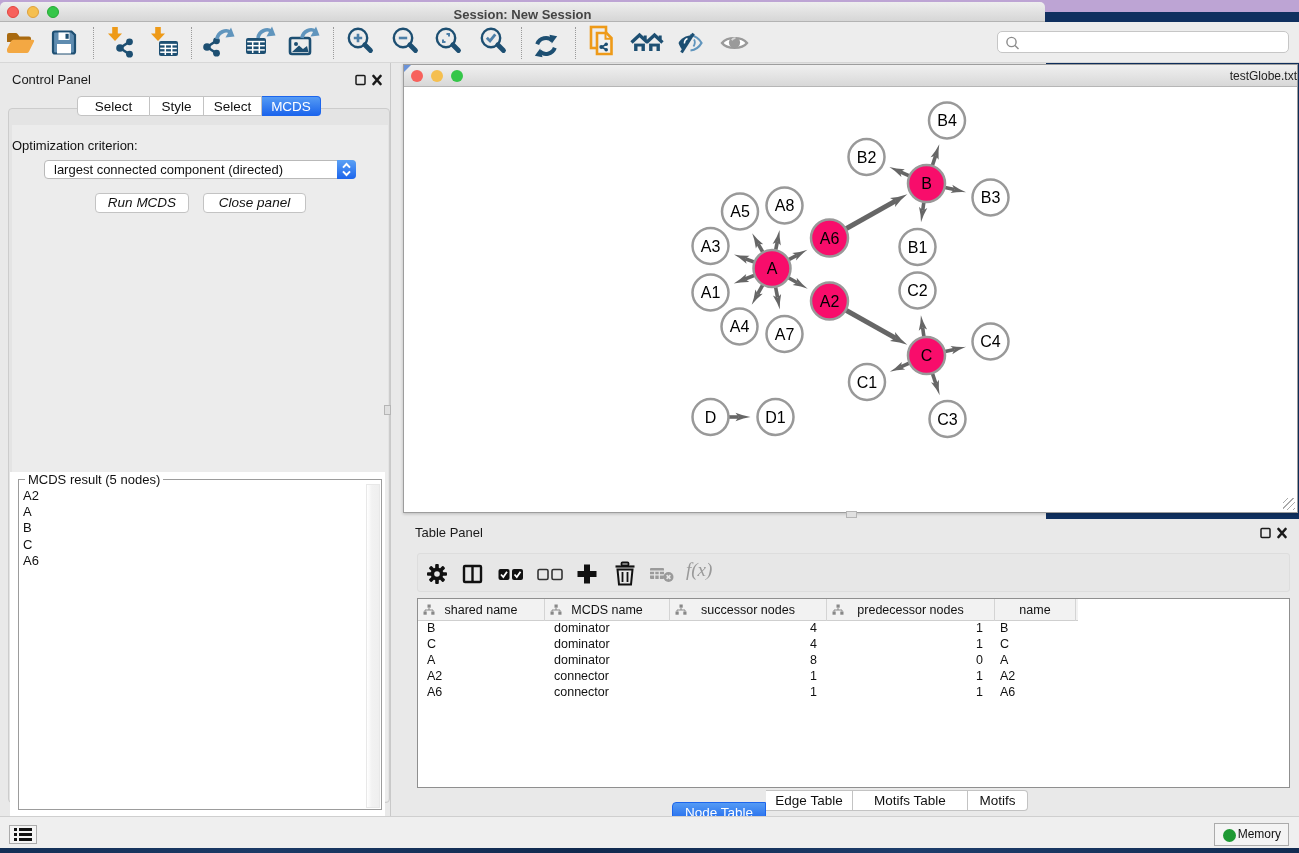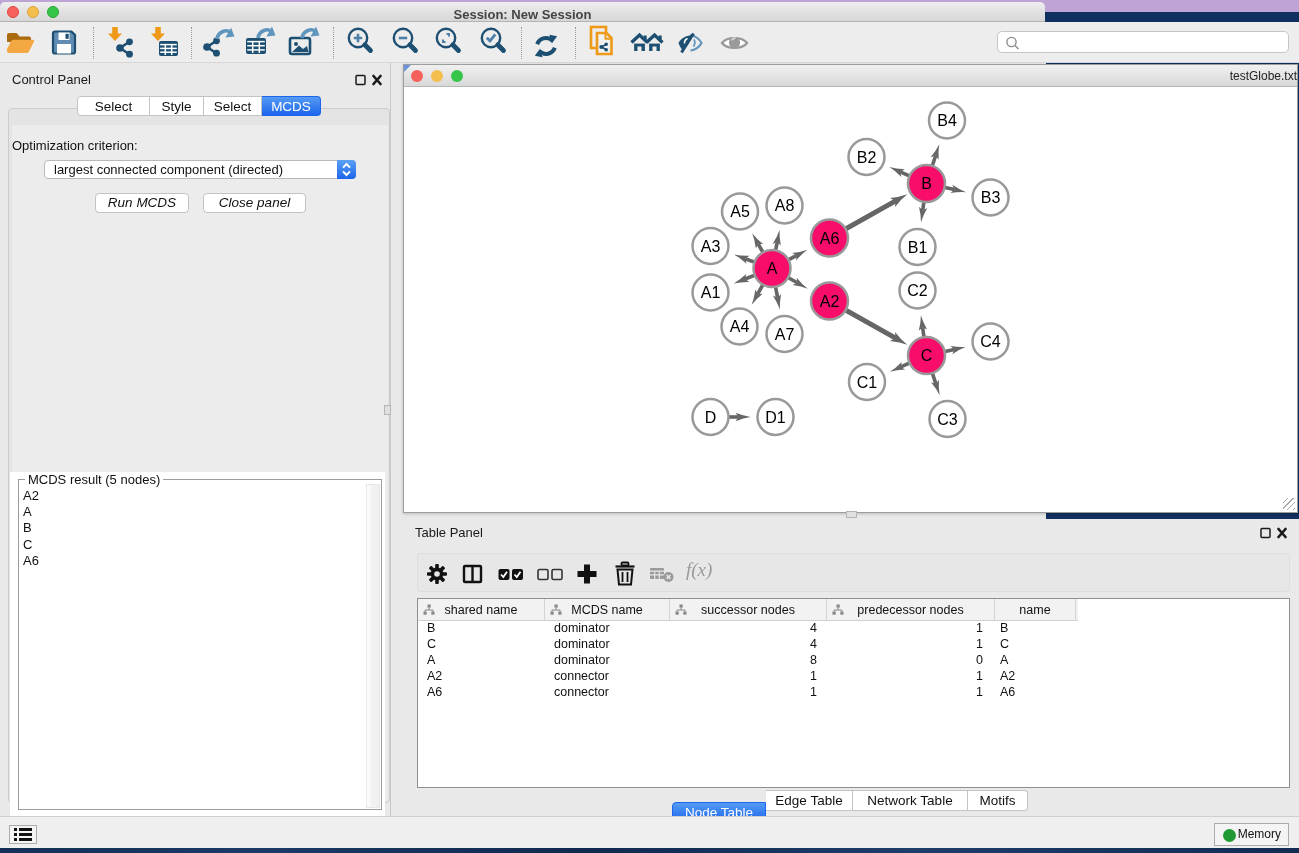--- a/index.html
+++ b/index.html
@@ -510,21 +510,21 @@
             <span class="tc" style="left:9px">A6</span>
             <span class="tc" style="left:136px">connector</span>
             <span class="tc" style="left:252px;width:147px;text-align:right">1</span>
             <span class="tc" style="left:409px;width:156px;text-align:right">1</span>
             <span class="tc" style="left:582px">A6</span>
           </div>
         </div>
       <div class="abs" id="tpTabs">
         <div class="tabseg2 first sel" style="width:94px">Node Table</div>
           <div class="tabseg2" style="width:87px">Edge Table</div>
-        <div class="tabseg2" style="width:115px">Network Table</div>
+        <div class="tabseg2" style="width:115px">Motifs Table</div>
           <div class="tabseg2 last" style="width:60px">Motifs</div>
       </div>
     </div>
   </div>
   <div class="abs" id="statusbar">
     <div class="abs" id="listBtn"><svg width="26" height="17" viewBox="0 0 26 17">
           <g fill="#111">
             <rect x="4" y="2" width="3" height="3"></rect>
             <rect x="9" y="2" width="13" height="3"></rect>
             <rect x="4" y="7" width="3" height="3"></rect>

